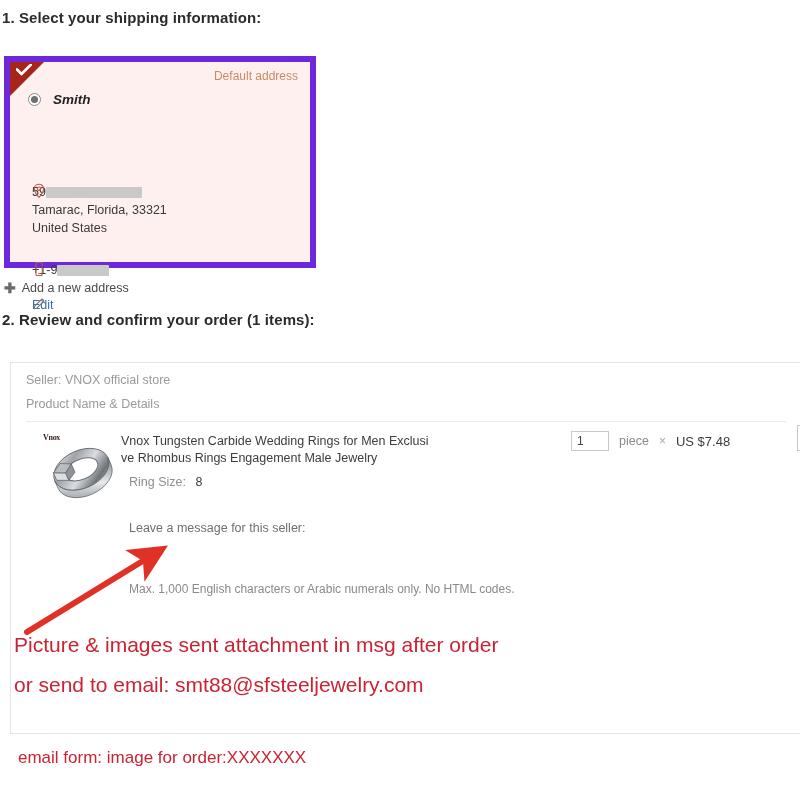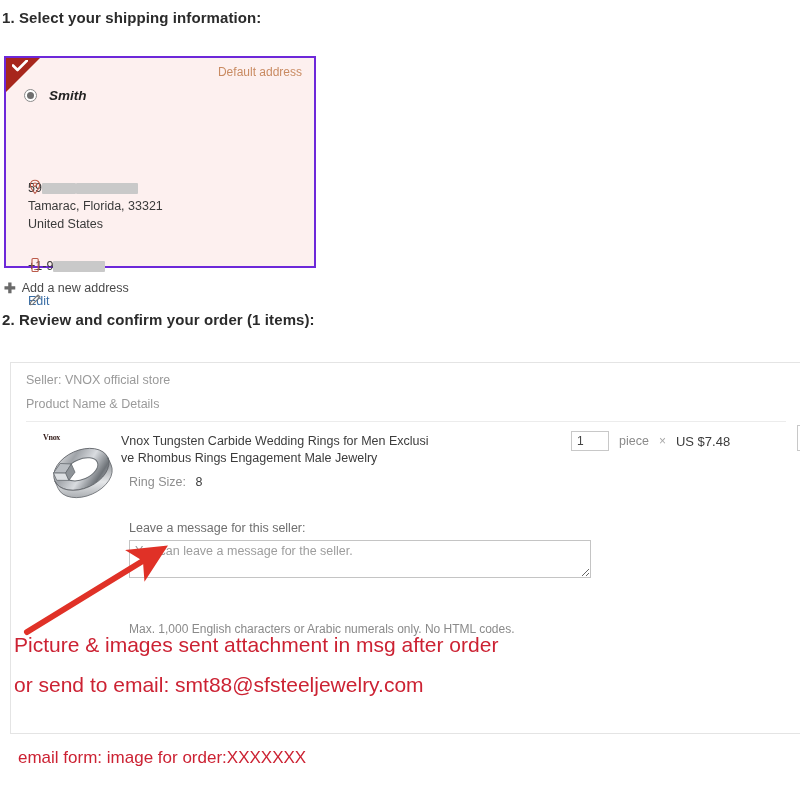--- a/index.html
+++ b/index.html
@@ -28,21 +28,21 @@
   #step2-heading { position: absolute; left: 2px;  top: 311px; }
 
   
   #address-card {
     position: absolute;
     left: 4px;
     top: 56px;
     width: 312px;
     height: 212px;
     background: #fdf0ef;
-    border: 2px solid #6d28d9;
+    border: 6px solid #6d28d9;
     box-sizing: border-box;
   }
   #address-corner-flag {
     position: absolute;
     left: 0;
     top: 0;
     width: 0;
     height: 0;
     border-top: 34px solid #a7261c;
     border-right: 34px solid transparent;
@@ -280,21 +280,20 @@
     resize: both;
     background: #fff;
   }
   #message-textarea::placeholder { color: #9d9d9d; }
   #message-hint {
     position: absolute;
     left: 118px;
     top: 219px;
     font-size: 12px;
     color: #8a8a8a;
-    margin-top: 40px;
   }
 
   
   #annotation-arrow {
     position: absolute;
     left: 0;
     top: 540px;
     width: 200px;
     height: 110px;
     pointer-events: none;
@@ -419,21 +418,20 @@
   <div id="qty-price-row">
     <input id="qty-input" type="text" value="1" style="">
     <span id="qty-unit">piece</span>
     <span id="qty-times">×</span>
     <span id="unit-price">US $7.48</span>
   </div>
 
   <div id="right-cut-box"></div>
 
   <div id="message-label">Leave a message for this seller:</div>
-  <textarea id="message-textarea" placeholder="You can leave a message for the seller." style=""></textarea>
   <div id="message-hint">Max. 1,000 English characters or Arabic numerals only. No HTML codes.</div>
 </div>
 
 <svg id="annotation-arrow" viewBox="0 0 200 110">
   <defs>
     <marker id="arrowHead" markerWidth="7" markerHeight="7" refX="2.2" refY="3.1" orient="auto">
       <path d="M0,0 L6.5,3.1 L0,6.2 L1.6,3.1 Z" fill="#e03127"></path>
     </marker>
   </defs>
   <line x1="27" y1="92" x2="146" y2="19" stroke="#e03127" stroke-width="6" stroke-linecap="round" marker-end="url(#arrowHead)"></line>

